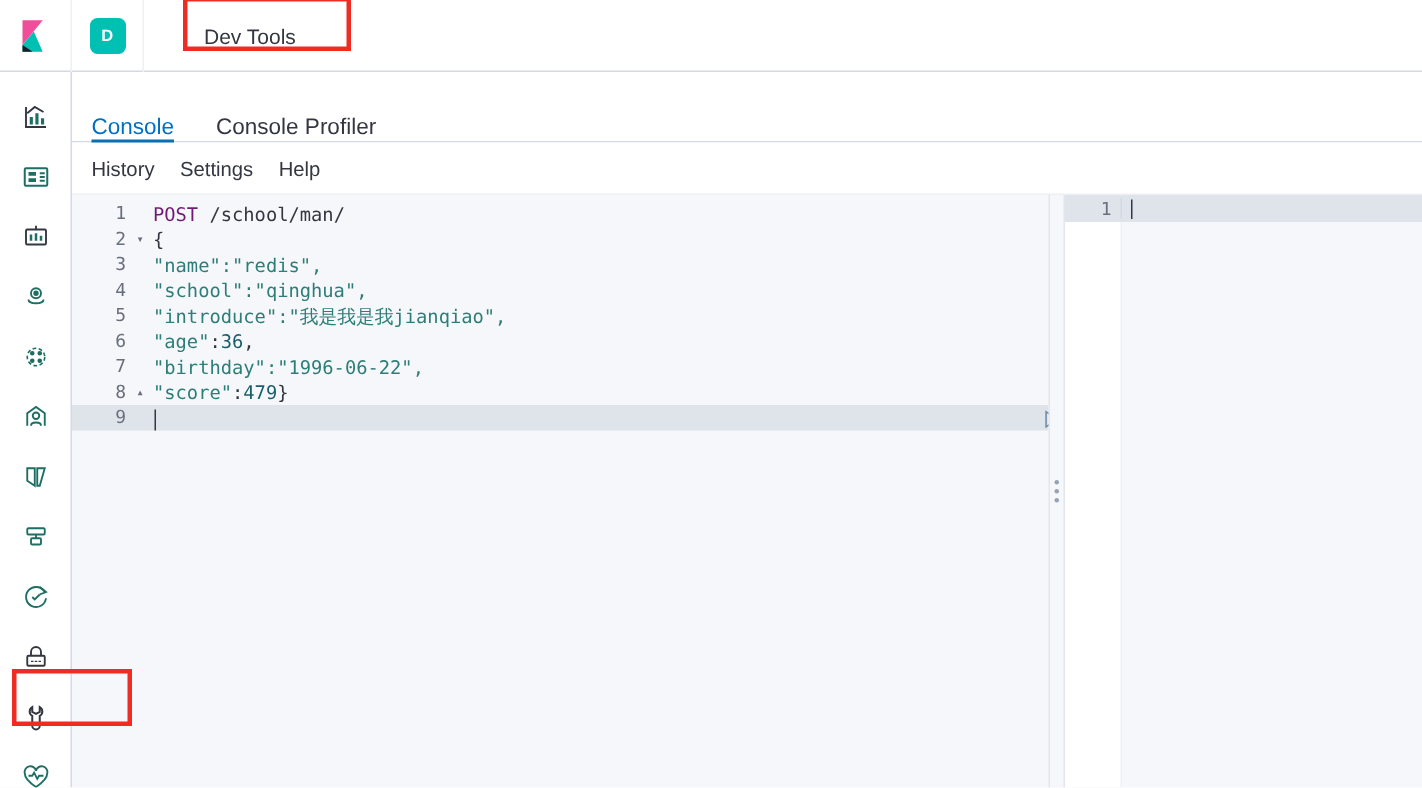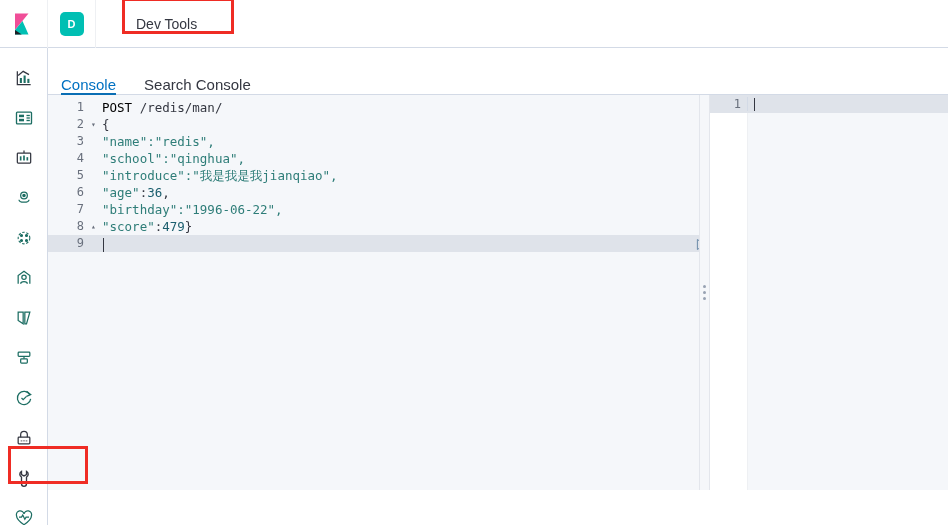--- a/index.html
+++ b/index.html
@@ -161,21 +161,21 @@
     font-size: 12px;
     flex: 0 0 40px;
     font-family: "DejaVu Sans Mono", "Liberation Mono", monospace;
   }
   .fold {
     width: 11px; flex: 0 0 11px;
     color: #69707d; font-size: 8px;
     text-align: center; line-height: 17px;
   }
   .codetext { padding-left: 3px; color: #343741; }
-  .tok-method { color: #000000; }
+  .tok-method { color: #701a75; }
   .tok-url { color: #343741; }
   .tok-punct { color: #343741; }
   .tok-str { color: #2e7d78; }
   .tok-num { color: #1b5e6e; }
   .caret {
     display: inline-block;
     width: 1px; height: 14px;
     background: #343741;
     vertical-align: middle;
     margin-left: 1px;
@@ -380,29 +380,34 @@
       </svg>
     </div>
 
     <div class="hl-box-nav"></div>
   </div>
 
   <div class="main">
 
     <div class="tabbar">
       <div class="tab active">Console</div>
-      <div class="tab">Search Console</div>
-    </div>
-
+      <div class="tab">Console Profiler</div>
+    </div>
+
+    <div class="submenu">
+      <div class="submenu-item">History</div>
+      <div class="submenu-item">Settings</div>
+      <div class="submenu-item">Help</div>
+    </div>
 
     <div class="editor-region">
 
       <div class="request-pane">
         <div class="code-area" id="code-area">
-            <div class="code-line"><span class="gutter">1</span><span class="fold"></span><span class="codetext"><span class="tok-method">POST </span><span class="tok-url">/redis/man/</span></span></div>
+            <div class="code-line"><span class="gutter">1</span><span class="fold"></span><span class="codetext"><span class="tok-method">POST </span><span class="tok-url">/school/man/</span></span></div>
             <div class="code-line"><span class="gutter">2</span><span class="fold">▾</span><span class="codetext"><span class="tok-punct">{</span></span></div>
             <div class="code-line"><span class="gutter">3</span><span class="fold"></span><span class="codetext"><span class="tok-str">"name":"redis",</span></span></div>
             <div class="code-line"><span class="gutter">4</span><span class="fold"></span><span class="codetext"><span class="tok-str">"school":"qinghua",</span></span></div>
             <div class="code-line"><span class="gutter">5</span><span class="fold"></span><span class="codetext"><span class="tok-str">"introduce":"我是我是我jianqiao",</span></span></div>
             <div class="code-line"><span class="gutter">6</span><span class="fold"></span><span class="codetext"><span class="tok-str">"age"</span><span class="tok-punct">:</span><span class="tok-num">36</span><span class="tok-punct">,</span></span></div>
             <div class="code-line"><span class="gutter">7</span><span class="fold"></span><span class="codetext"><span class="tok-str">"birthday":"1996-06-22",</span></span></div>
             <div class="code-line"><span class="gutter">8</span><span class="fold">▴</span><span class="codetext"><span class="tok-str">"score"</span><span class="tok-punct">:</span><span class="tok-num">479</span><span class="tok-punct">}</span></span></div>
             <div class="code-line active"><span class="gutter">9</span><span class="fold"></span><span class="codetext"><span class="caret"></span></span></div>
           </div>
 

